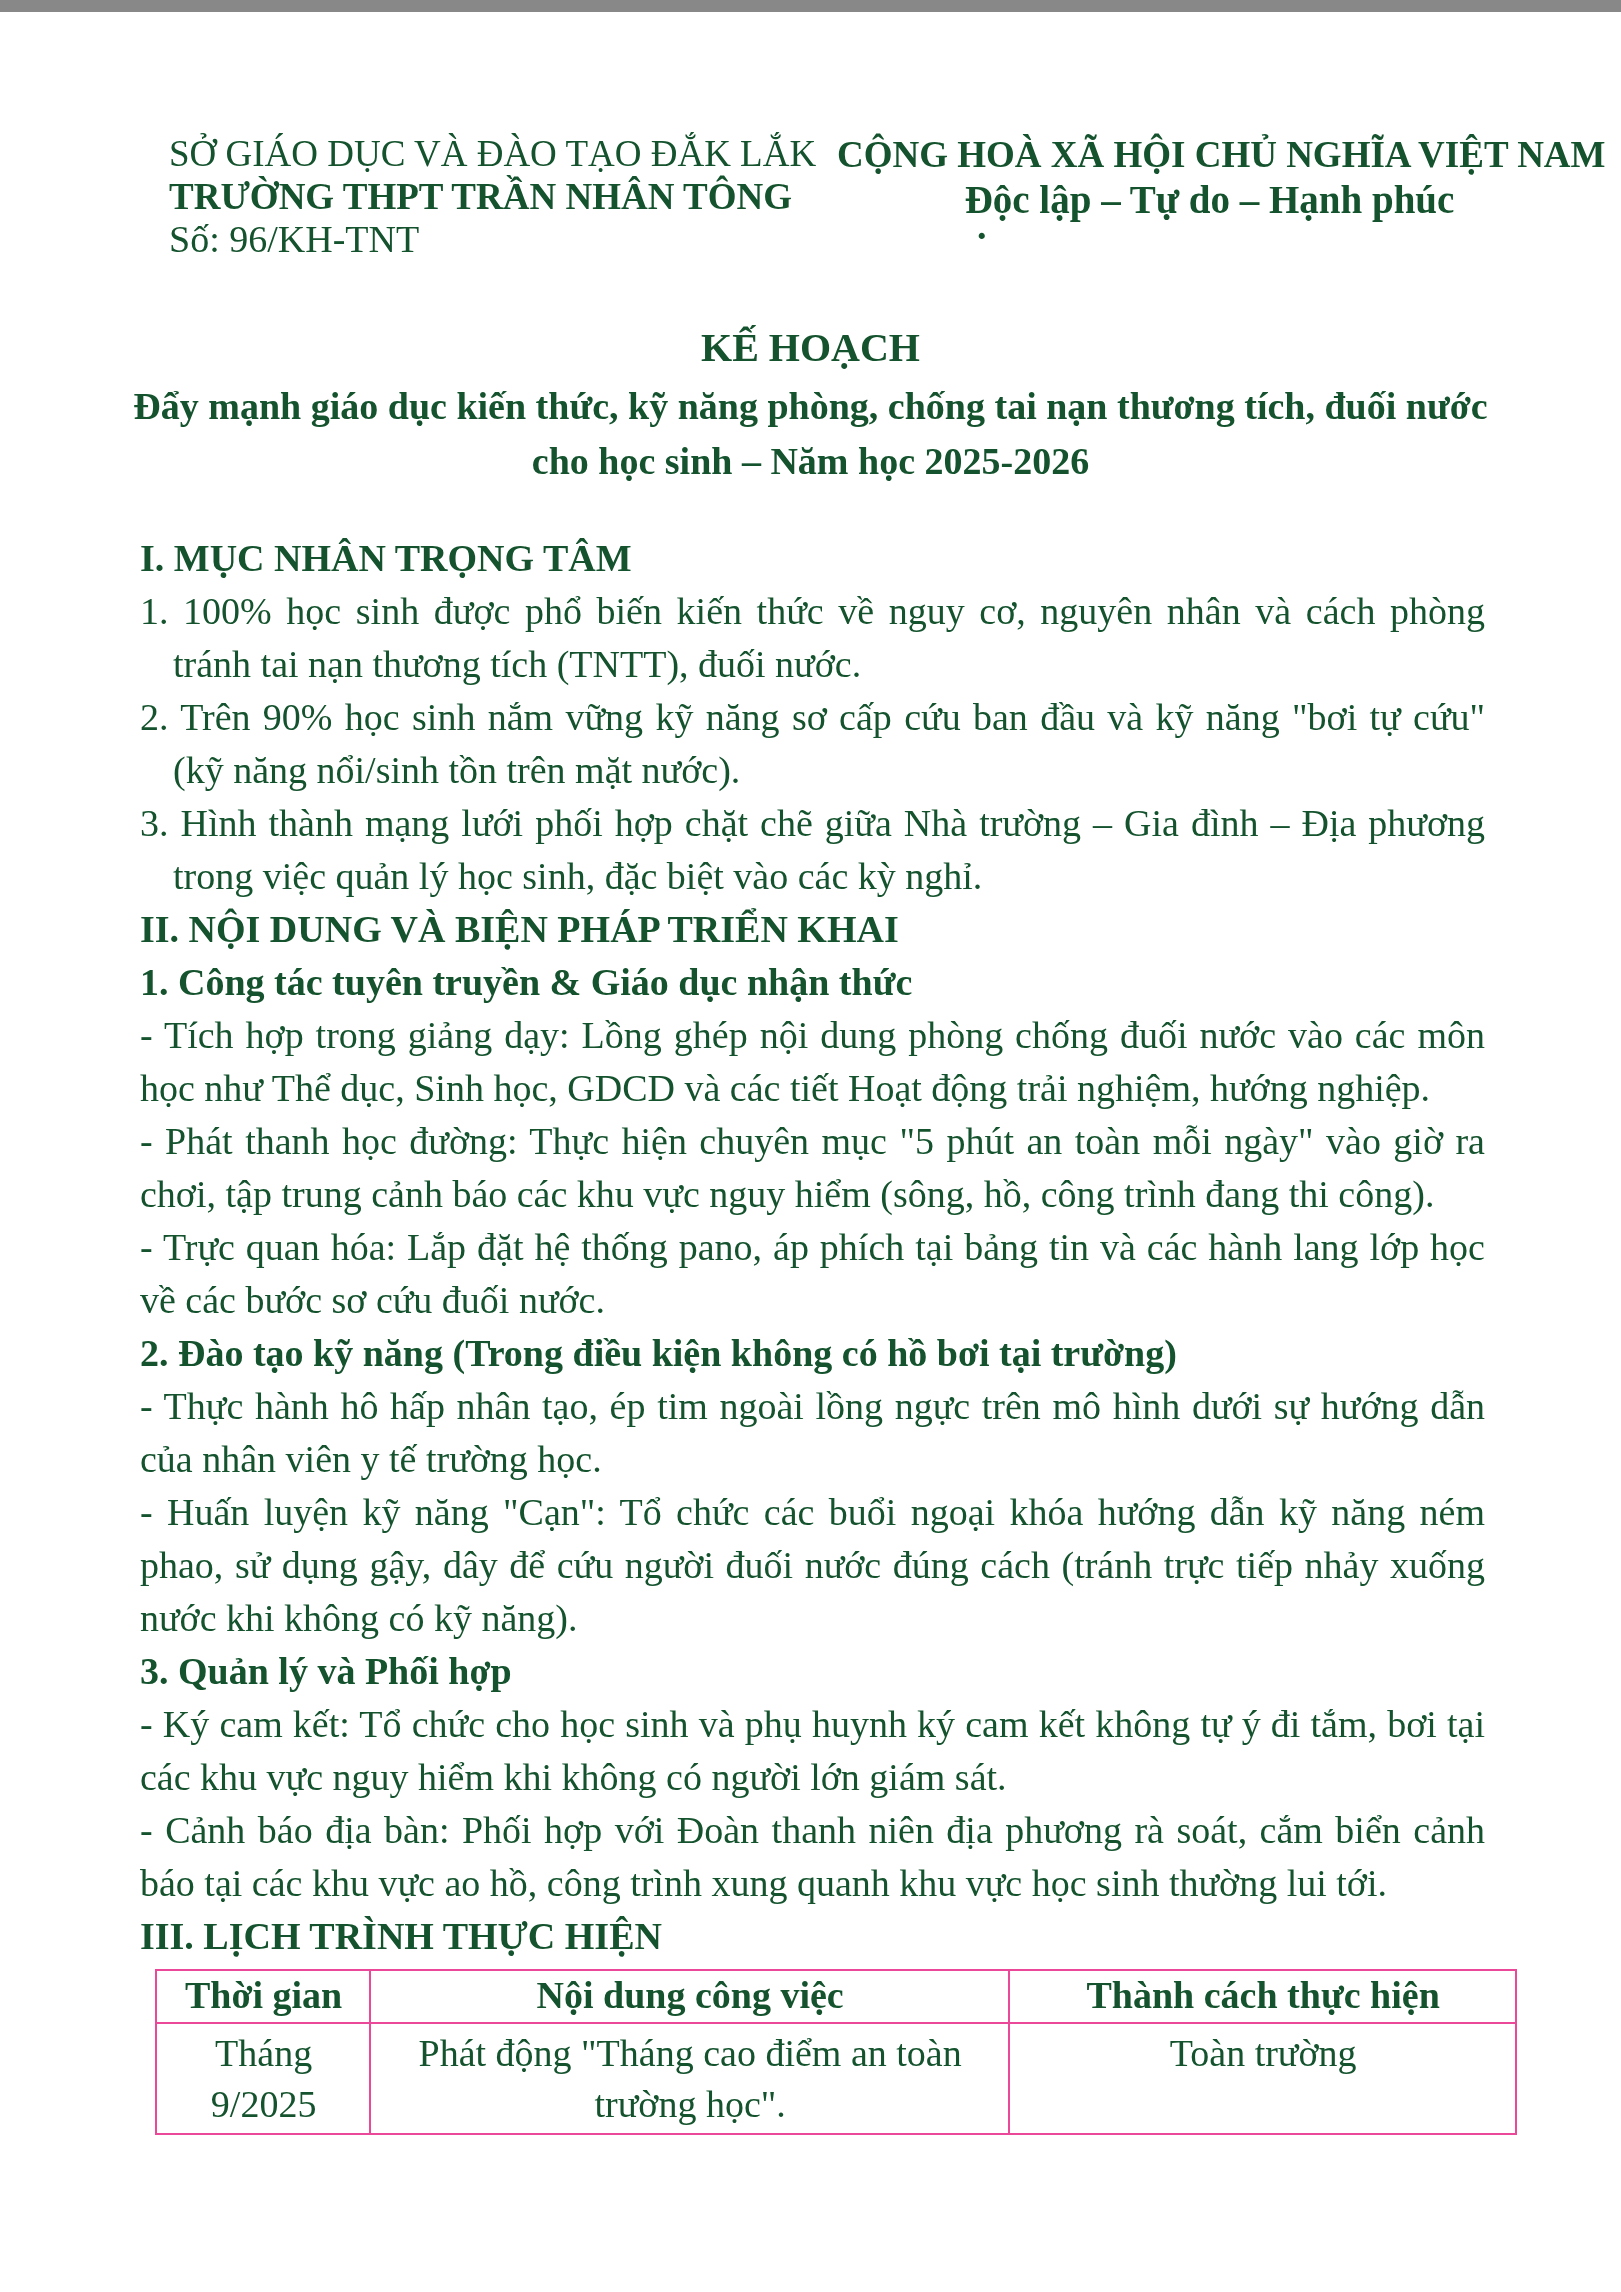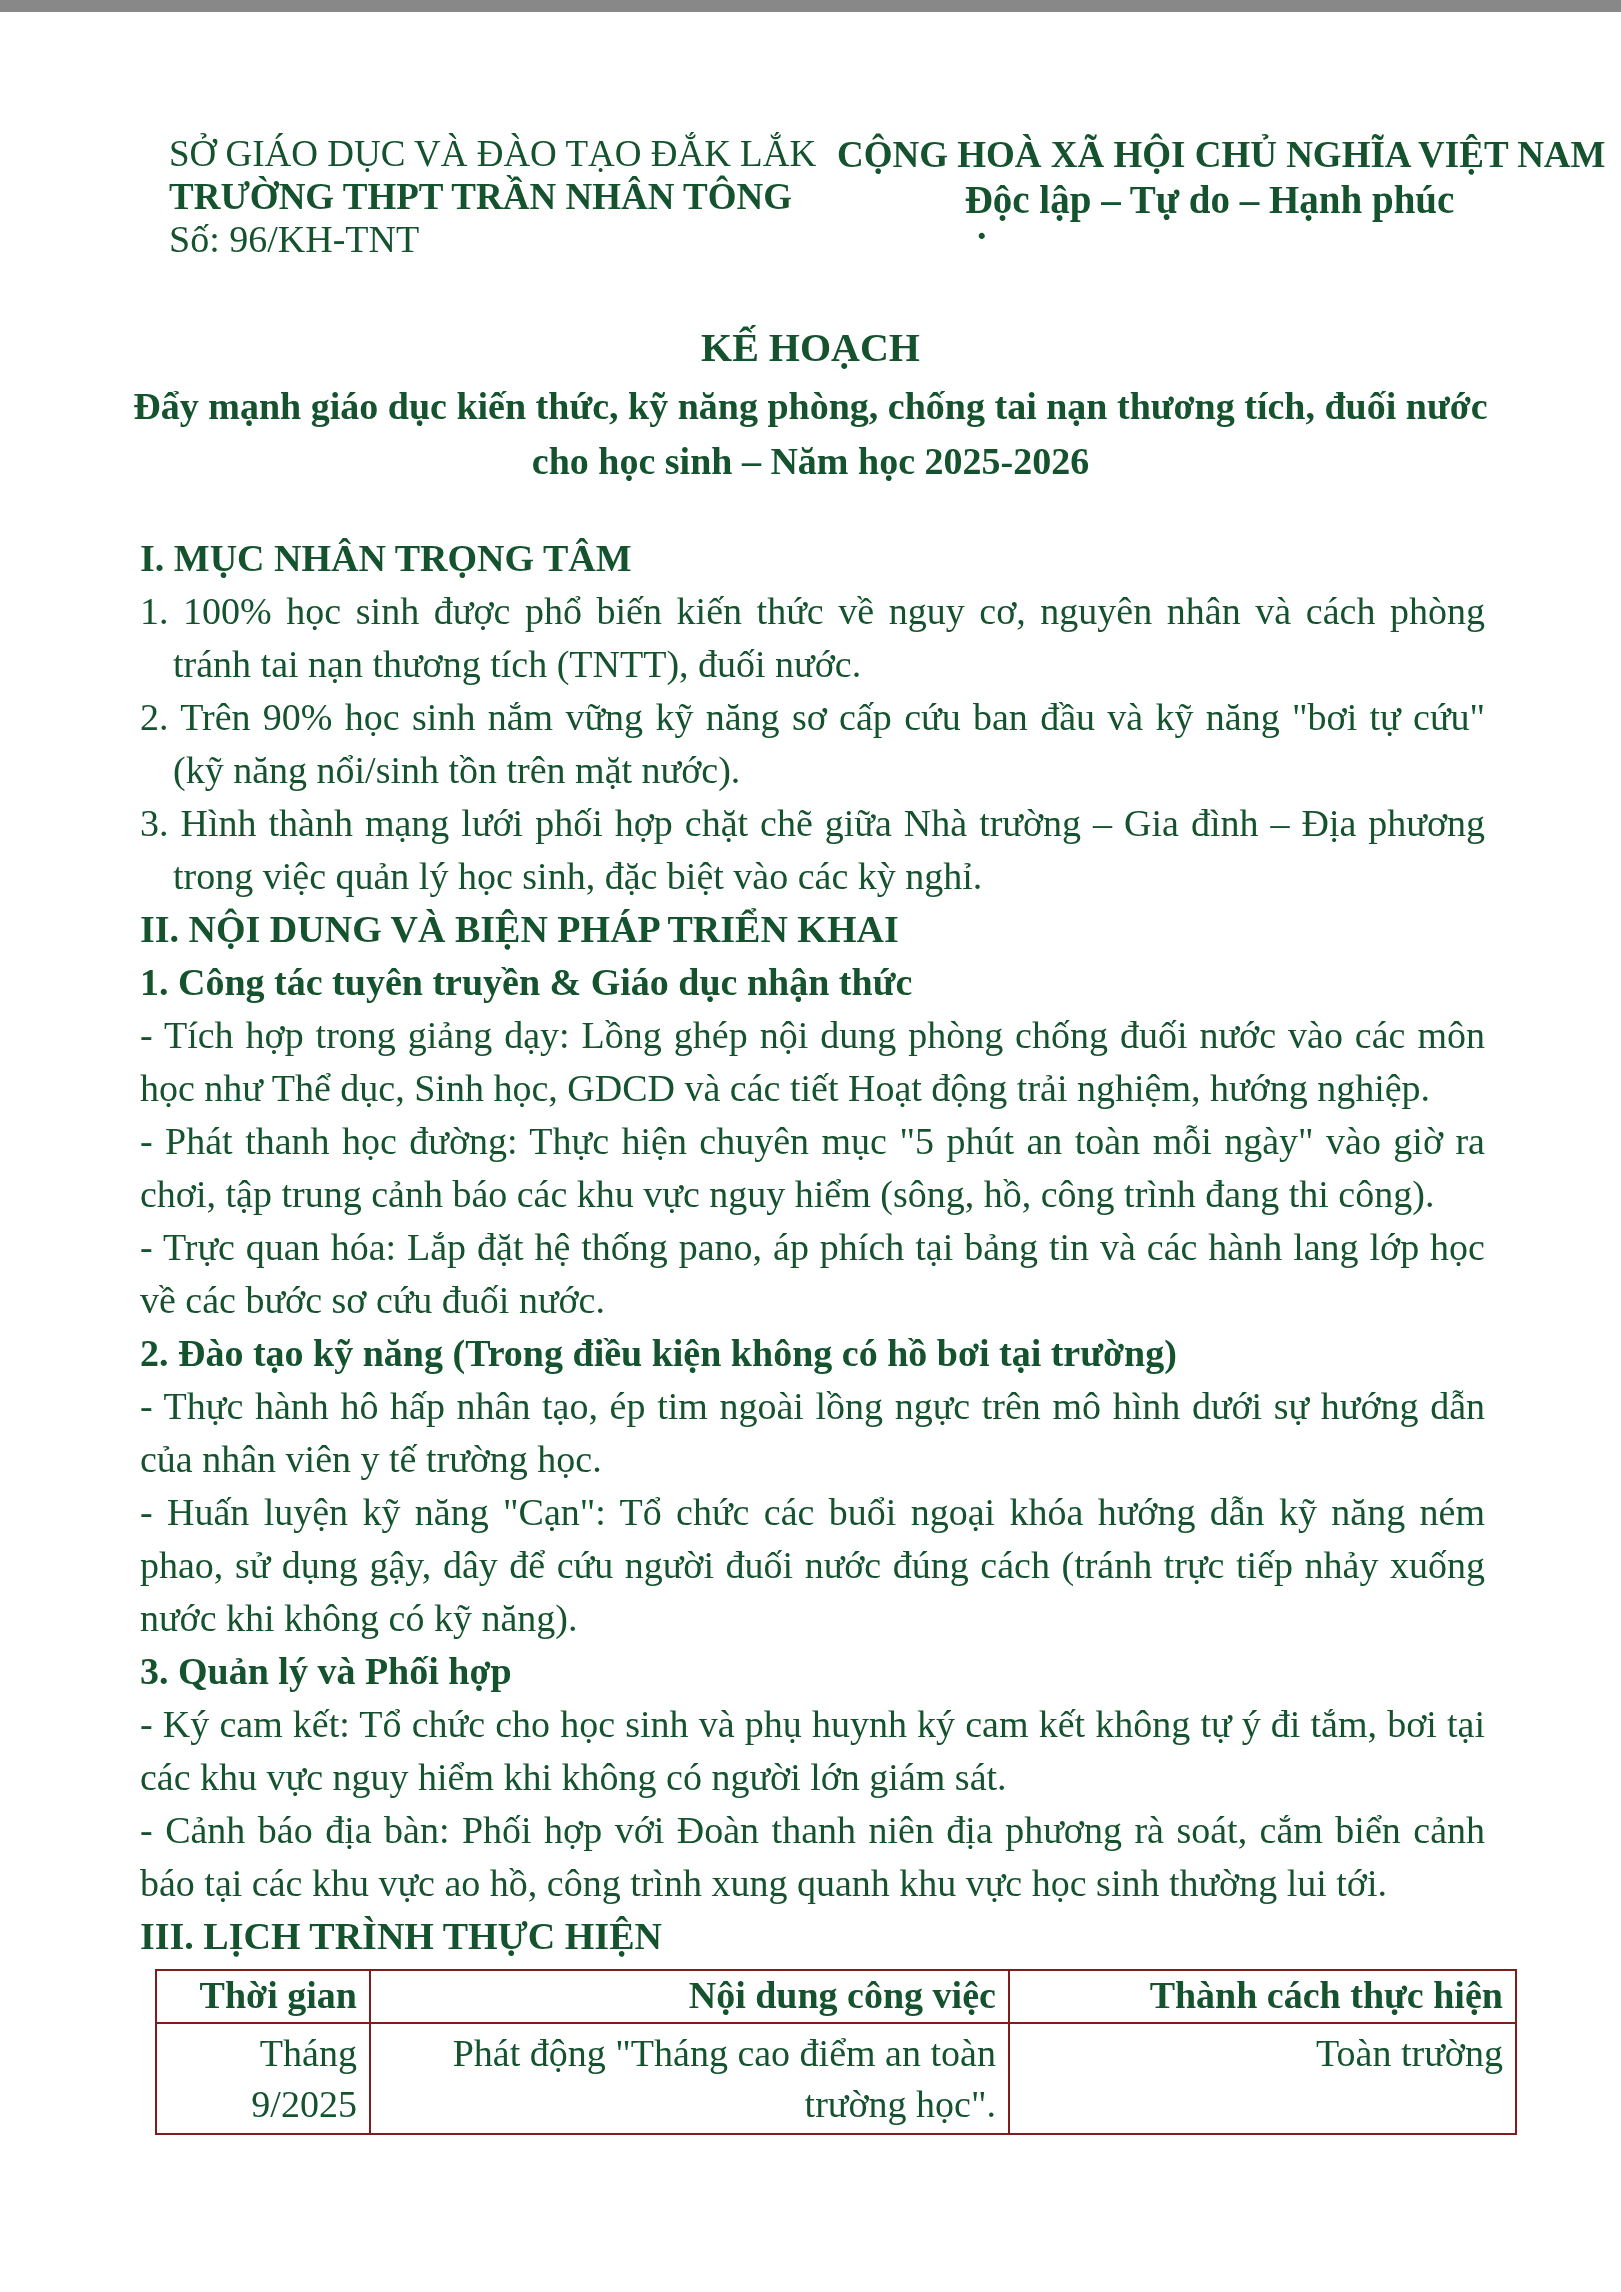--- a/index.html
+++ b/index.html
@@ -26,21 +26,21 @@
   
   .title { text-align:center; font-weight:bold; font-size:40px; margin-top:63px; }
   .subtitle { text-align:center; font-weight:bold; margin:7.8px auto 0; width:1372px; line-height:55px; }
   
   .bodytext { margin:43px 136px 0 140px; line-height:53px; text-align:justify; }
   .bh { font-weight:bold; text-align:left; }
   .bn { padding-left:33px; text-indent:-33px; }
   .bd { }
   
   .sched { margin:5.9px 0 0 14.7px; border-collapse:collapse; width:1359px; table-layout:fixed; }
-  .sched th, .sched td { border:2px solid #7f1d1d; padding:1px 11.8px 1px 13.7px; vertical-align:top; text-align:right; overflow:hidden; }
+  .sched th, .sched td { border:2px solid #ec4899; padding:1px 11.8px 1px 13.7px; vertical-align:top; text-align:center; overflow:hidden; }
   .sched th { font-weight:bold; height:49px; line-height:47px; }
   .sched td { line-height:51px; height:104px; padding-top:3.9px; }
   .sched tr.datarow td { border-bottom-width:2.9px; }
   .c1 { width:214px; } .c2 { width:639px; } .c3 { width:507px; }
 </style>
 </head>
 <body>
 
 <div class="page">
 

